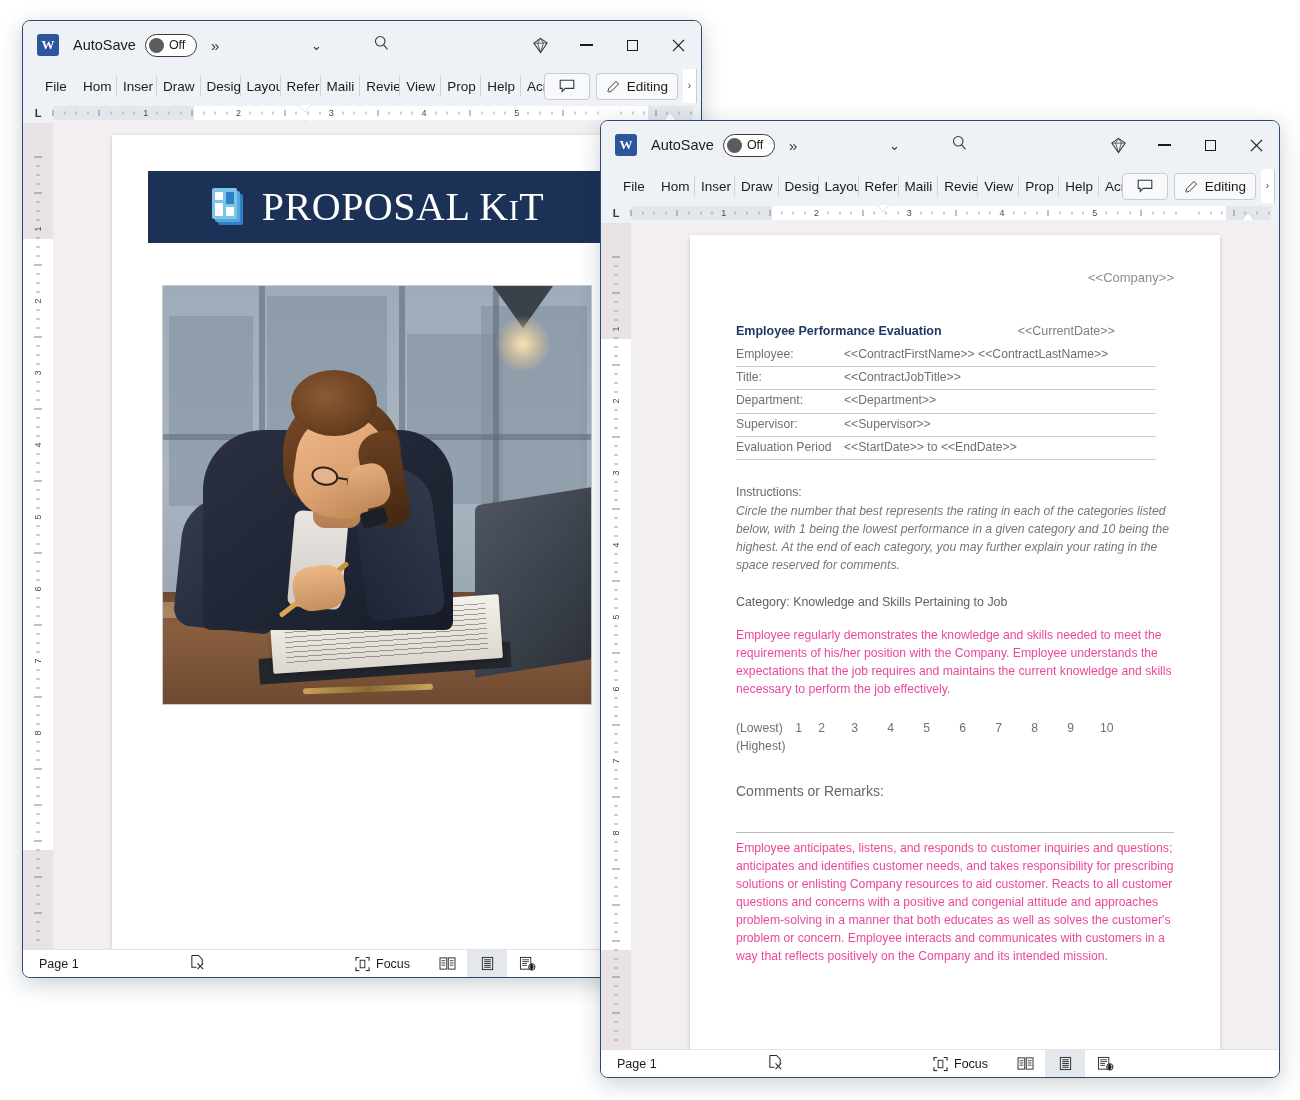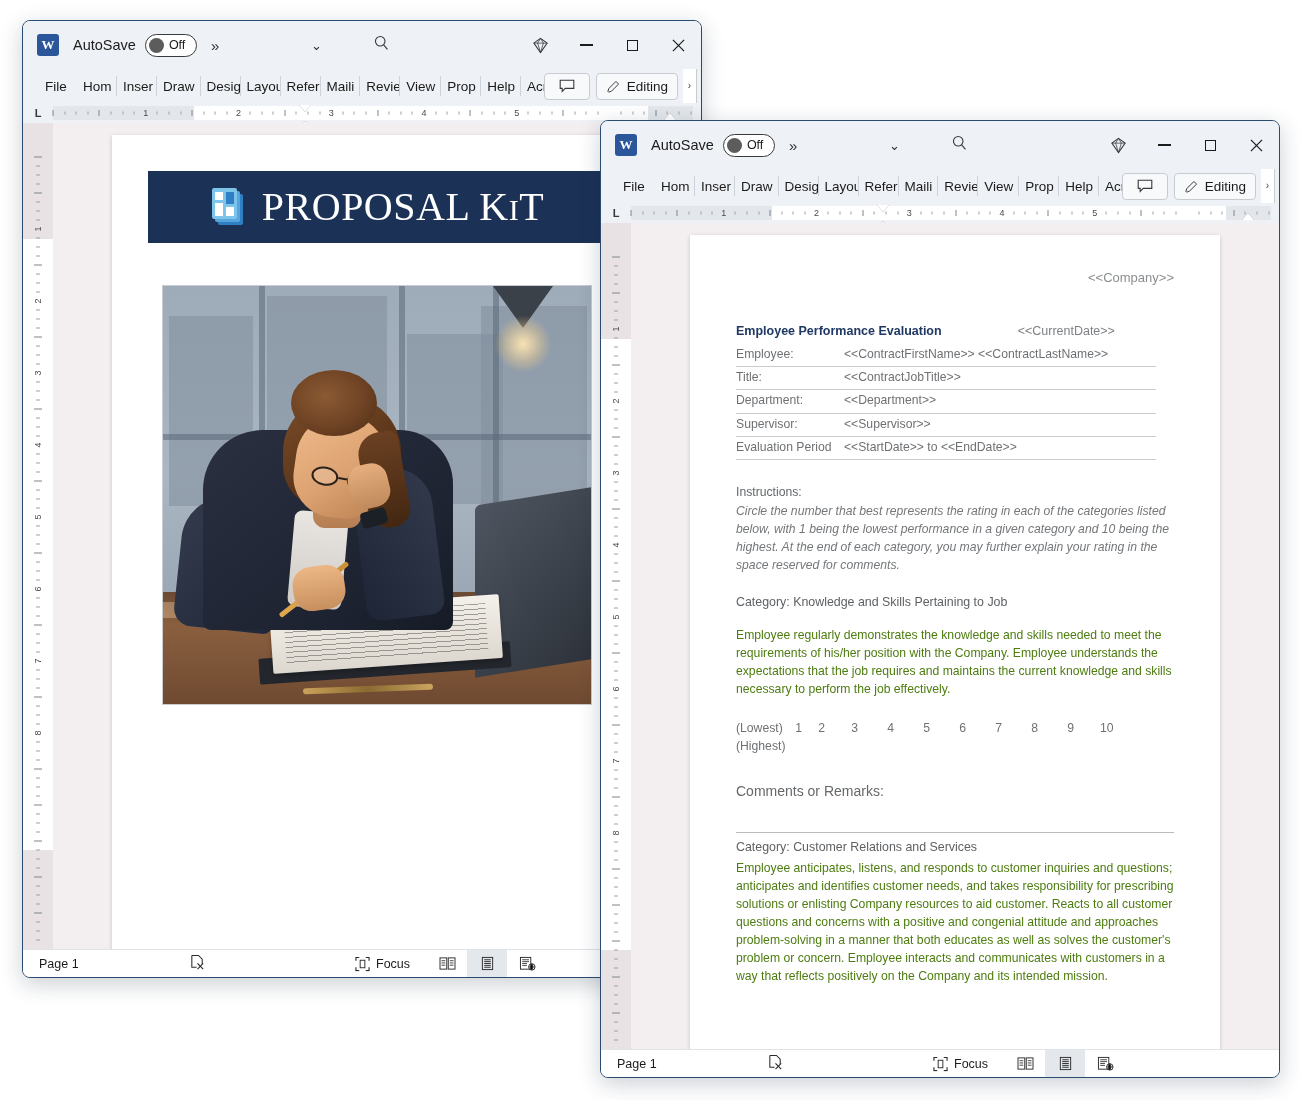--- a/index.html
+++ b/index.html
@@ -379,21 +379,21 @@
   .d2-table td {
     border-bottom: 1px solid #c9ccce; padding: 2px 0 2.5px;
     font-size: 12.2px; color: #6e7174; vertical-align: baseline;
   }
   .d2-table td.k { width: 108px; white-space: nowrap; }
   .d2-label { color: #65686b; font-size: 12.2px; }
   .d2-italic { font-style: italic; font-size: 12.2px; color: #74777a; line-height: 1.48; }
   .d2-cat {
     font-size: 12.4px; color: #5e6164; margin: 20px 0 14px;
   }
-  .d2-para { font-size: 12.2px; color: #4d7c0f; line-height: 1.48; }
+  .d2-para { font-size: 12.2px; color: #ec4899; line-height: 1.48; }
   .d2-scale {
     display: flex; align-items: baseline; margin: 22px 0 0; font-size: 12.2px; color: #6e7174;
     flex-wrap: wrap;
   }
   .d2-scale .lowest { margin-right: 8px; }
   .d2-scale .n { display: inline-block; text-align: center; }
   .d2-highest { font-size: 12.2px; color: #6e7174; }
   .d2-comments { margin-top: 26px; font-size: 14px; color: #65686b; }
   .d2-rule { border-top: 1px solid #b9bcbe; margin: 30px 0 6px; }
   .d2-cat2 { font-size: 12.4px; color: #5e6164; margin-bottom: 2px; }
@@ -1092,21 +1092,20 @@
               <span class="n" style="width:36px">8</span>
               <span class="n" style="width:36px">9</span>
               <span class="n" style="width:36px">10</span>
             </div>
             <div class="d2-highest">(Highest)</div>
 
             <div class="d2-comments">Comments or Remarks:</div>
 
             <div class="d2-rule"></div>
 
-            <div class="d2-cat2">Category: Customer Relations and Services</div>
             <div class="d2-para">Employee anticipates, listens, and responds to customer inquiries and questions; anticipates and identifies customer needs, and takes responsibility for prescribing solutions or enlisting Company resources to aid customer. Reacts to all customer questions and concerns with a positive and congenial attitude and approaches problem-solving in a manner that both educates as well as solves the customer's problem or concern. Employee interacts and communicates with customers in a way that reflects positively on the Company and its intended mission.</div>
           </div>
 
         </div>
       </div>
     </div>
 
     <div class="statusbar">
       <span class="sb-page">Page 1</span>
       <span class="sb-proof">

